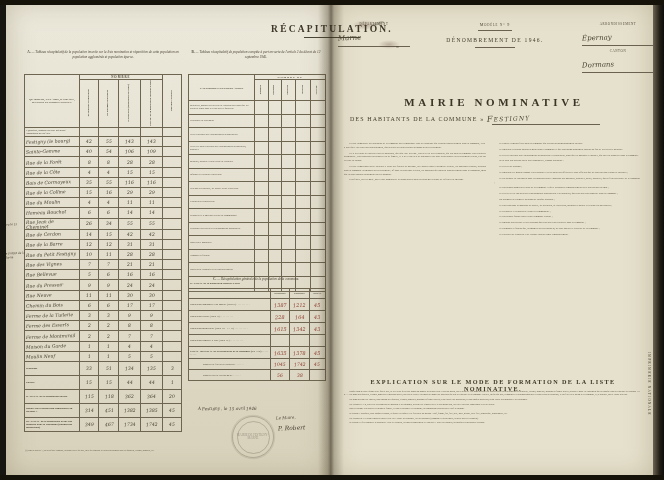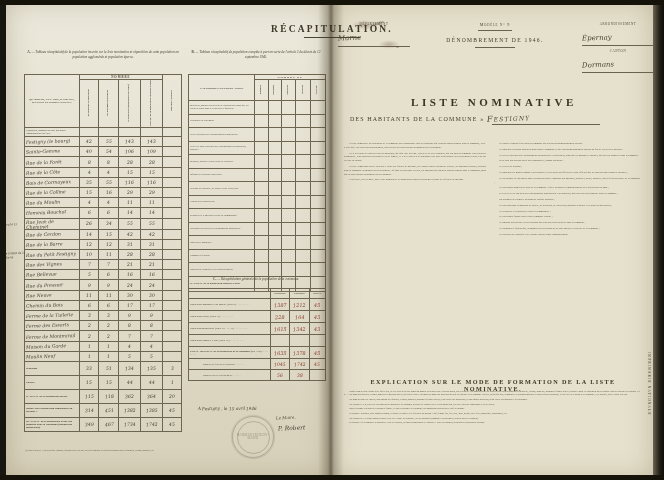--- a/index.html
+++ b/index.html
@@ -600,21 +600,21 @@
 
   <div style="position:absolute;left:582px;top:22px;width:72px;">
     <div class="hdr-lbl">ARRONDISSEMENT</div>
     <div style="text-align:center;margin-top:4px;font-size:7px;" class="hand">Épernay</div>
     <div class="hdr-line" style="margin-top:1px;"></div>
     <div class="hdr-lbl" style="margin-top:3px;">CANTON</div>
     <div style="text-align:center;margin-top:4px;font-size:7px;" class="hand">Dormans</div>
     <div class="hdr-line" style="margin-top:1px;"></div>
   </div>
 
-  <div id="nom-title">LISTE NOMINATIVE</div>
+  <div id="nom-title">MAIRIE NOMINATIVE</div>
   <div id="nom-sub">
     <span>DES HABITANTS DE LA COMMUNE</span>
     <span>»</span>
     <span class="hand" style="font-size:8px;">Festigny</span>
   </div>
   <div style="position:absolute;left:492px;top:124px;width:108px;height:.5px;background:#6a6150;"></div>
 
   <div id="col-left-body" class="bodytxt" style="left: 344px; top: 142px; width: 142px;">
       <p style="margin: 0px 0px 2px; text-indent: 5px;">La liste nominative des habitants de la commune doit comprendre tous les habitants qui résident habituellement dans la commune, c'est-à-dire qui y ont leur plus ordinairement, qu'ils soient ou non présents au moment du recensement.</p>
       <p style="margin: 0px 0px 2px; text-indent: 5px;">Il y a lieu donc d'y inscrire tous les habitants, quel que soit leur âge, leur sexe ou leur condition, qui ont dans la commune leur résidence permanente, leur habitation personnelle ou de famille, et il n'y a pas lieu de distinguer s'ils sont actuellement au recensement établis, s'ils ont été pris en charge.</p>

